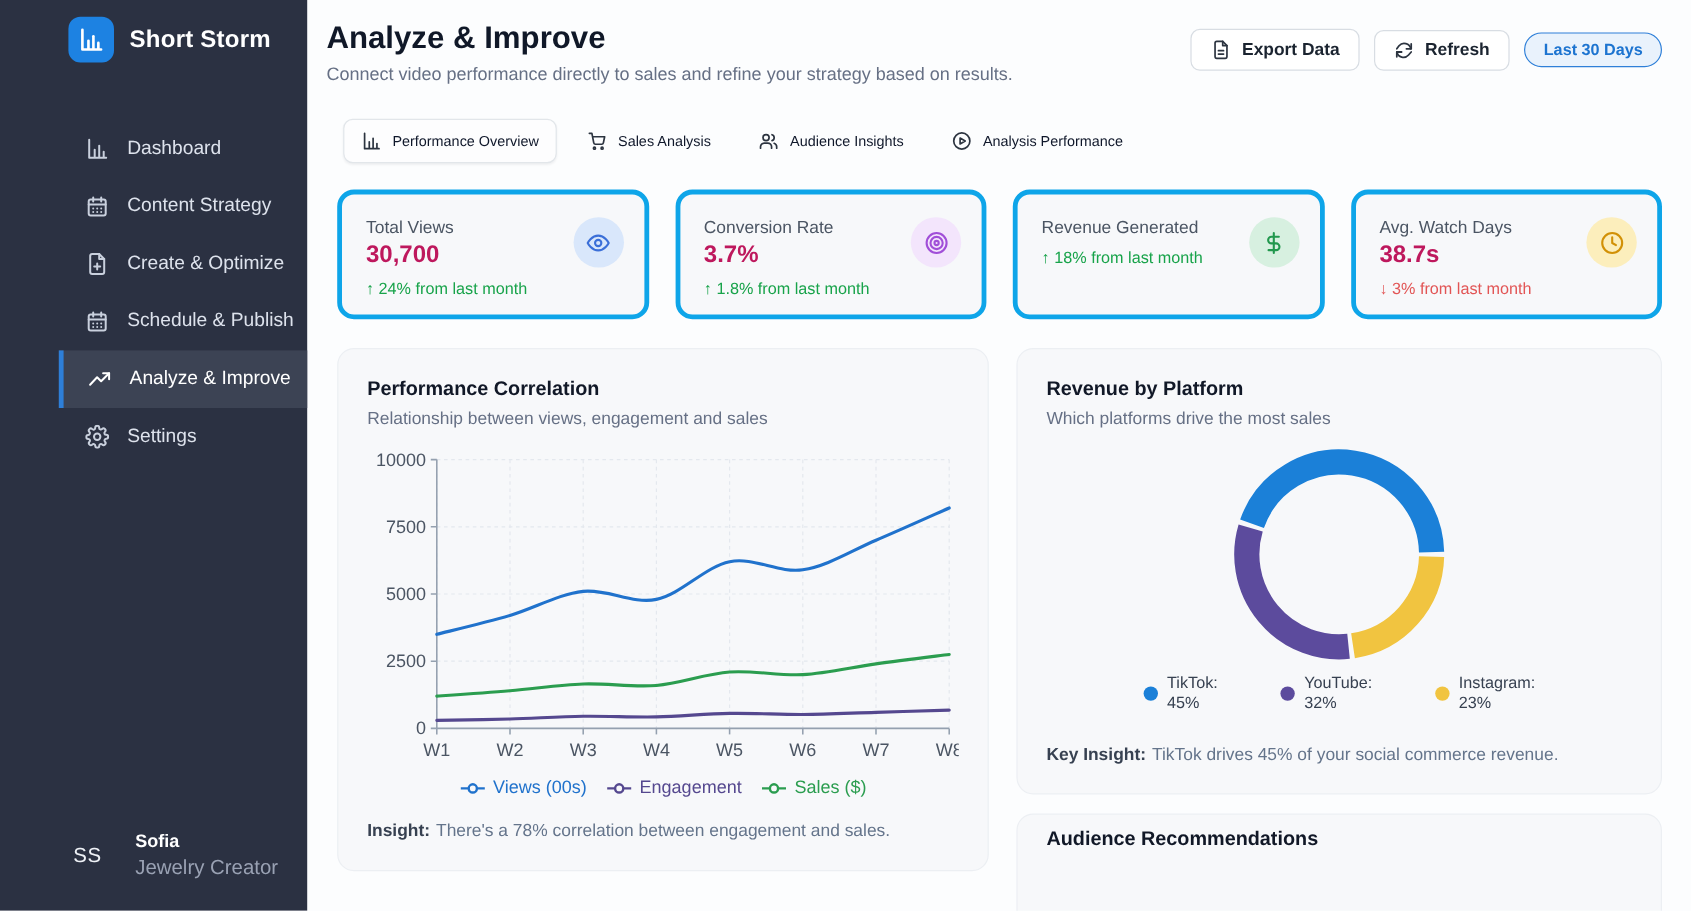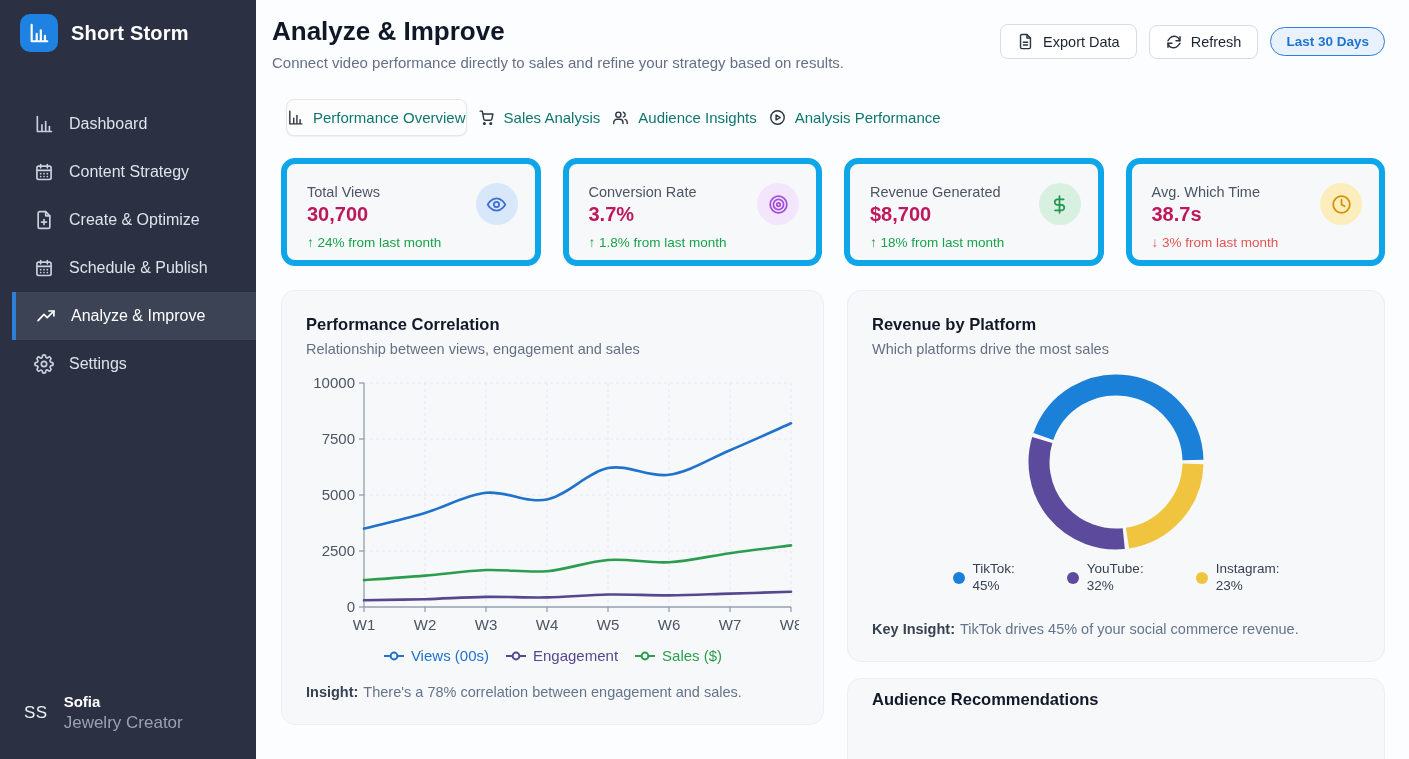--- a/index.html
+++ b/index.html
@@ -2,56 +2,56 @@
 <html><head>
 <meta charset="utf-8">
 <style>
   * { margin:0; padding:0; box-sizing:border-box; }
   html,body { width:1409px; height:759px; overflow:hidden; background:#fcfdfe;
               font-family:"Liberation Sans", sans-serif; color:#0f172a; }
   body { display:flex; }
 
   
   .sidebar { width:256px; min-width:256px; height:759px; background:#2b3142; color:#e6eaf2;
-             display:flex; flex-direction:column; }
+             display:flex; flex-direction:column;padding-left:37px; }
   .brand { display:flex; align-items:center; gap:13px; padding:14px 20px; }
   .brand-icon { width:38px; height:38px; border-radius:10px; background:#1d82e2; display:flex;
                 align-items:center; justify-content:center; color:#fff; }
   .brand-name { font-size:20px; font-weight:700; color:#fff; letter-spacing:.2px; }
   .nav { margin-top:34px; display:flex; flex-direction:column;margin-left:12px; }
   .nav-item { height:48px; display:flex; align-items:center; gap:15px; padding-left:18px;
               border-left:4px solid transparent; font-size:16px; color:#dde2ec; cursor:pointer; }
   .nav-item .nv-icon { display:flex; color:#c9d0dd; }
   .nav-item.active { background:#3c4354; border-left-color:#2e7fd8; padding-left:20px; color:#fff; }
   .nav-item.active .nv-icon { color:#fff; }
   .side-spacer { flex:1; }
-  .user { display:flex; align-items:center; gap:16px; padding:18px 24px 26px 24px; }
+  .user { display:flex; align-items:center; gap:28px; padding:18px 24px 26px 24px; }
   .user-initials { font-size:17px; color:#eef1f6; letter-spacing:.5px; }
   .user-name { font-size:15px; font-weight:700; color:#fff; }
   .user-role { font-size:17px; color:#99a1b3; margin-top:3px; }
 
   
   .main { flex:1; display:flex; flex-direction:column; }
   .topbar { display:flex; justify-content:space-between; align-items:flex-start; padding:16px 24px 0 16px; }
   .page-title { font-size:26px; font-weight:700; color:#101828; }
   .page-subtitle { font-size:15px; color:#667085; margin-top:7px; }
   .top-actions { display:flex; align-items:center; gap:12px; margin-top:8px; }
   .btn { display:inline-flex; align-items:center; gap:9px; background:#fff; border:1px solid #d8dde3;
-         border-radius:8px; padding:8px 16px; font-size:14.5px; font-weight:400; color:#1b2430; cursor:pointer; }
+         border-radius:8px; padding:8px 16px; font-size:14.5px; font-weight:700; color:#1b2430; cursor:pointer; }
   .btn svg { color:#2c3440; }
   .pill { border:1.5px solid #2e7fd8; background:#e9f2fc; color:#1d74d0; border-radius:999px;
           padding:6px 15px; font-size:13.5px; font-weight:700; cursor:pointer; }
 
   .tabs { display:flex; align-items:center; gap:10px; margin:28px 24px 0 30px; }
-  .tab { display:inline-flex; align-items:center; gap:9px; padding:9px 0; border-radius:8px;
-         font-size:15px; font-weight:500; color:#0f766e; border:1px solid transparent; cursor:pointer; }
+  .tab { display:inline-flex; align-items:center; gap:9px; padding:9px 14px; border-radius:8px;
+         font-size:12px; font-weight:500; color:#0f172a; border:1px solid transparent; cursor:pointer; }
   .tab.active { background:#fdfdfe; border-color:#e2e6ea; box-shadow:0 1px 2px rgba(16,24,40,.06); }
 
   .stats { display:grid; grid-template-columns:repeat(4,1fr); gap:22px; margin:22px 24px 0 25px; }
-  .stat-card { position:relative; background:#f7f8fa; border:6px solid #0ea5e9; border-radius:14px;
+  .stat-card { position:relative; background:#f7f8fa; border:4px solid #0ea5e9; border-radius:14px;
                padding:20px; height:108px; }
   .stat-label { font-size:14.5px; color:#4b5563; }
   .stat-value { font-size:20px; font-weight:700; color:#be185d; margin-top:3px; }
   .stat-delta { font-size:13.5px; margin-top:9px; }
   .stat-delta.up { color:#18a34a; } .stat-delta.down { color:#e25555; }
   .stat-bubble { position:absolute; top:19px; right:17px; width:42px; height:42px; border-radius:50%;
                  display:flex; align-items:center; justify-content:center; }
 
   .charts { display:grid; grid-template-columns:1fr 1fr; gap:23px; margin:24px 24px 0 25px; align-items:start; }
   .card { background:#f7f8fa; border:1px solid #eceff3; border-radius:14px; padding:24px; }
@@ -252,31 +252,30 @@
         <span class="stat-bubble" style="background:#f3e5fc;color:#a14fd8">
           <svg class="ic" width="21" height="21" viewBox="0 0 24 24" fill="none" stroke="currentColor" stroke-width="2" stroke-linecap="round" stroke-linejoin="round">
             <circle cx="12" cy="12" r="9.5"></circle>
             <circle cx="12" cy="12" r="5.8"></circle>
             <circle cx="12" cy="12" r="2"></circle>
           </svg>
         </span>
       </div>
       <div class="stat-card">
         <div class="stat-label">Revenue Generated</div>
-        <div class="stat-value">$8,700</div>
         <div class="stat-delta up">↑ 18% from last month</div>
         <span class="stat-bubble" style="background:#d7f0e0;color:#22984e">
           <svg class="ic" width="21" height="21" viewBox="0 0 24 24" fill="none" stroke="currentColor" stroke-width="2" stroke-linecap="round" stroke-linejoin="round">
             <path d="M12 2.5v19"></path>
             <path d="M16.8 6H9.8a3.2 3.2 0 0 0 0 6.4h4.4a3.2 3.2 0 0 1 0 6.4H7"></path>
           </svg>
         </span>
       </div>
       <div class="stat-card">
-        <div class="stat-label">Avg. Which Time</div>
+        <div class="stat-label">Avg. Watch Days</div>
         <div class="stat-value">38.7s</div>
         <div class="stat-delta down">↓ 3% from last month</div>
         <span class="stat-bubble" style="background:#fceebc;color:#d29006">
           <svg class="ic" width="21" height="21" viewBox="0 0 24 24" fill="none" stroke="currentColor" stroke-width="2" stroke-linecap="round" stroke-linejoin="round">
             <circle cx="12" cy="12" r="9.5"></circle>
             <path d="M12 6.5V12l3.6 2"></path>
           </svg>
         </span>
       </div>
     </div>

